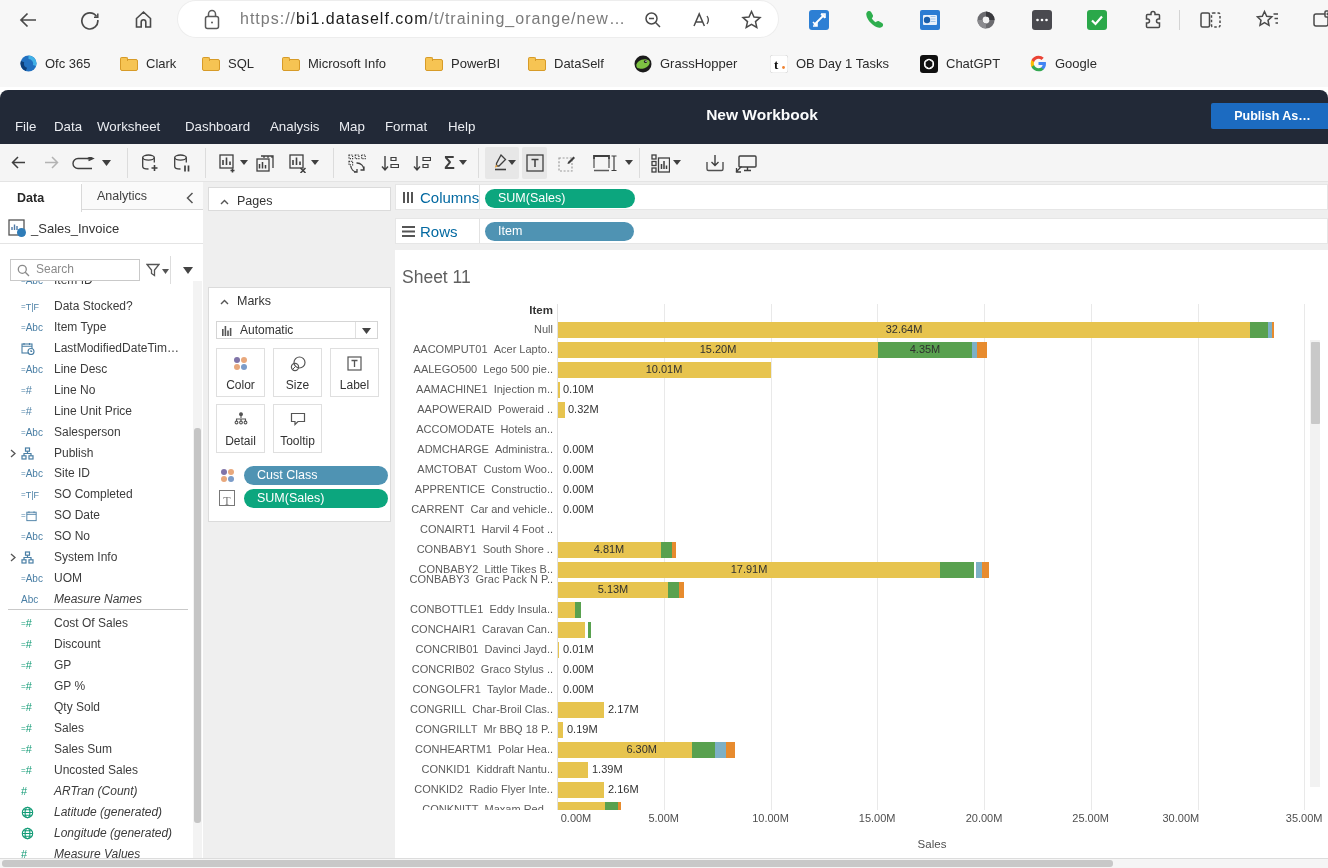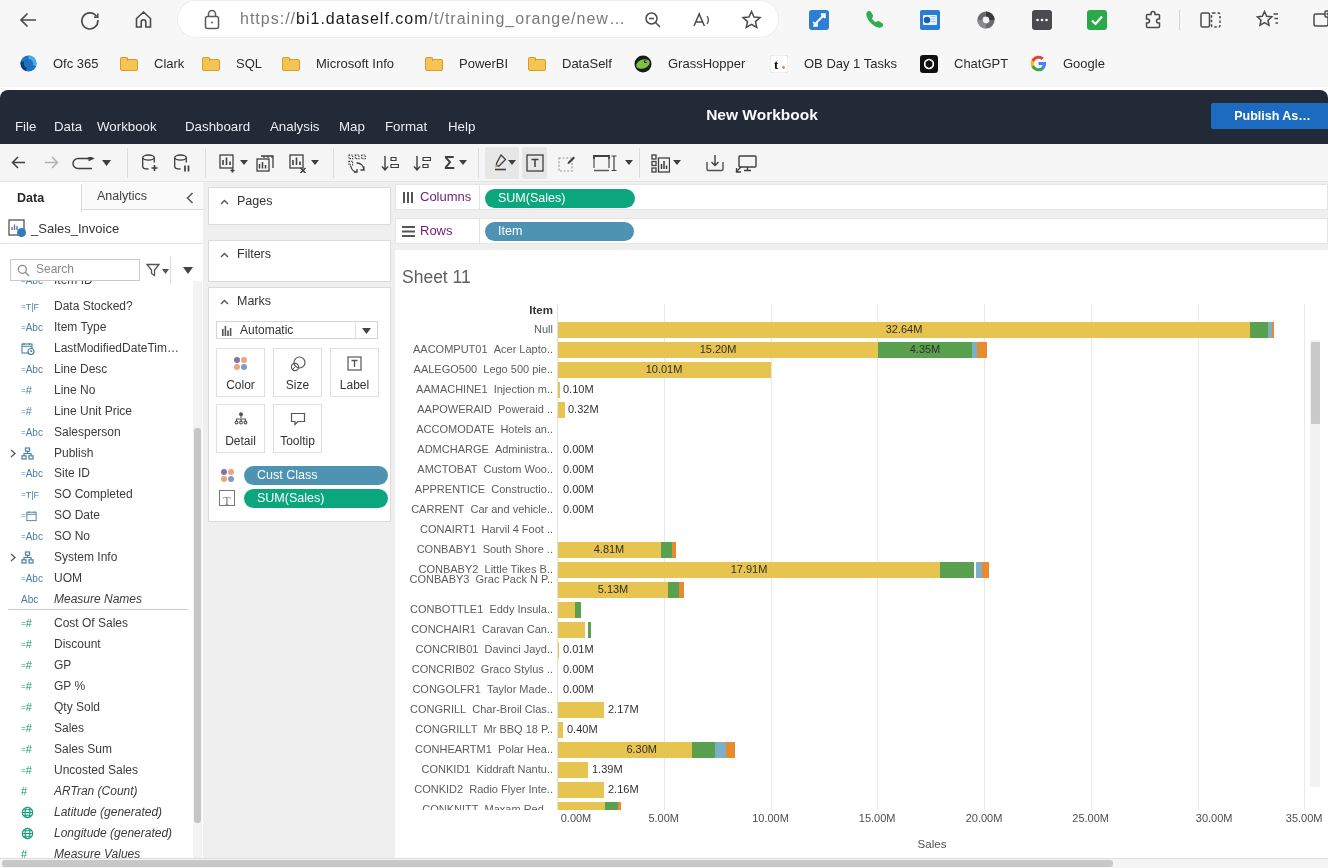--- a/index.html
+++ b/index.html
@@ -6,21 +6,21 @@
   html,body { width:1328px; height:868px; overflow:hidden; }
   body { font-family:"Liberation Sans", sans-serif; position:relative; background:#fff; }
   .abs { position:absolute; }
   svg { display:block; }
   
   #topbar { left:0; top:0; width:1328px; height:40px; background:#F7F7F7; }
   #addr { left:178px; top:1px; width:600px; height:36px; background:#fff; border-radius:18px; box-shadow:0 0 0 1px #EDEDED; }
   .urltxt { font-size:16px; letter-spacing:1px; color:#7a7a7a; }
   .urltxt b { color:#1b1b1b; font-weight:400; }
   #bookbar { left:0; top:40px; width:1328px; height:47px; background:#F7F7F7; }
-  .bk { position:absolute; top:40px; height:47px; display:flex; align-items:center; gap:16px; font-size:13px; color:#2b2b2b; }
+  .bk { position:absolute; top:40px; height:47px; display:flex; align-items:center; gap:8px; font-size:13px; color:#2b2b2b; }
   .folder { width:18px; height:14px; position:relative; }
   .folder .bdy { position:absolute; left:0; top:2px; width:18px; height:12px; background:#F6C453; border:1px solid #D79B28; border-radius:2px; }
   .folder .tab { position:absolute; left:0; top:0px; width:8px; height:4px; background:#F6C453; border:1px solid #D79B28; border-bottom:none; border-radius:2px 2px 0 0; }
   
   #navy { left:0; top:90px; width:1328px; height:54px; background:#222937; border-radius:8px 8px 0 0; }
   .menu { position:absolute; bottom:10px; font-size:13.3px; color:#EAECF1; }
   #wbtitle { left:662px; top:16px; width:200px; text-align:center; font-size:15.5px; font-weight:bold; color:#FAFBFC; }
   #pubbtn { left:1211px; top:13px; width:123px; height:26px; background:#1C6BC1; border-radius:2px; color:#fff; font-size:12.5px; font-weight:bold; text-align:center; line-height:26px; }
   
   #toolbar { left:0; top:144px; width:1328px; height:38px; background:#F5F5F5; border-bottom:1px solid #E4E4E4; }
@@ -41,21 +41,21 @@
   .cardhead { position:absolute; left:11px; top:6px; font-size:12.5px; color:#333; }
   .caret-up { display:inline-block; width:9px; height:6px; margin-right:8px; }
   .mbtn { position:absolute; width:49px; height:49px; border:1px solid #DFDFDF; background:#fff; text-align:center; font-size:12px; color:#333; }
   .mbtn .lbl { position:absolute; bottom:4px; width:100%; }
   .pill { position:absolute; height:19px; border-radius:9.5px; color:#fff; font-size:12.5px; line-height:19px; padding-left:13px; }
   .pill-blue { background:#4F93B3; }
   .pill-green { background:#0CA67E; }
   
   #sheet { left:395px; top:0; width:933px; height:686px; }
   .shelfrow { position:absolute; left:0; width:933px; height:26px; background:#fff; border:1px solid #E6E6E6; }
-  .shelflab { position:absolute; left:0; top:0; width:84px; height:24px; border-right:1px solid #E2E2E2; font-size:13px; color:#701a75; }
+  .shelflab { position:absolute; left:0; top:0; width:84px; height:24px; border-right:1px solid #E2E2E2; font-size:15px; color:#0369a1; }
   .gridline { position:absolute; top:0px; width:1px; background:#E9E9E9; }
   .bar { position:absolute; height:16px; }
   .rowlab { position:absolute; left:0; width:158px; font-size:11px; color:#5c5c5c; text-align:right; white-space:nowrap; }
   .vlab { position:absolute; font-size:11px; color:#303030; }
   .axlab { position:absolute; top:630px; font-size:11px; color:#4e4e4e; }
 </style>
 </head>
 <body>
 
 <div id="topbar" class="abs"></div>
@@ -218,21 +218,21 @@
       <path fill="#34A853" d="M24 46c6 0 11-2 14.6-5.3l-7.1-5.6c-2 1.3-4.5 2.1-7.5 2.1-5.8 0-10.7-3.9-12.4-9.2H4.2v5.8C7.8 40.9 15.3 46 24 46z"></path>
       <path fill="#FBBC05" d="M11.6 28c-.4-1.3-.7-2.6-.7-4s.2-2.7.7-4v-5.8H4.2C2.8 17.1 2 20.4 2 24s.8 6.9 2.2 9.8L11.6 28z"></path>
       <path fill="#EA4335" d="M24 10.8c3.3 0 6.2 1.1 8.5 3.3l6.3-6.3C35 4.3 30 2 24 2 15.3 2 7.8 7.1 4.2 14.2l7.4 5.8c1.7-5.3 6.6-9.2 12.4-9.2z"></path>
     </svg>
     <span>Google</span>
   </div>
 
 <div id="navy" class="abs">
   <div class="menu" style="left:15px">File</div>
   <div class="menu" style="left:54px">Data</div>
-  <div class="menu" style="left:97px">Workbook</div>
+  <div class="menu" style="left:97px">Worksheet</div>
   <div class="menu" style="left:185px">Dashboard</div>
   <div class="menu" style="left:270px">Analysis</div>
   <div class="menu" style="left:339px">Map</div>
   <div class="menu" style="left:385px">Format</div>
   <div class="menu" style="left:448px">Help</div>
   <div id="wbtitle" class="abs">New Workbook</div>
   <div id="pubbtn" class="abs">Publish As…</div>
 </div>
 
 <div id="toolbar" class="abs">
@@ -537,29 +537,24 @@
         <span class="fname" style="font-style:italic;">Longitude (generated)</span>
       </div>
 <div class="fieldrow meas" style="top:562.5px">
         <span class="ficon" style="color:#129B76"><span style="font-size:11px"><span style="font-size:8px;vertical-align:1px"></span>#</span></span>
         <span class="fname" style="font-style:italic;">Measure Values</span>
       </div>
 <div class="abs" style="left:8px;top:328px;width:180px;height:1px;background:#C9C9C9"></div>
 </div>
 <div class="abs" style="left:193px;top:99px;width:9px;height:587px;background:#F3F3F3"></div>
 <div class="abs" style="left:194px;top:246px;width:7px;height:395px;background:#C5C5C5;border-radius:3px"></div>
-<div class="card" style="top:5px;height:38px">
+<div class="card" style="top:5px;height:24px">
       <div class="cardhead"><svg class="caret-up" viewBox="0 0 9 6" fill="none" stroke="#555" stroke-width="1.4">
           <path d="M1 5 L4.5 1.5 L8 5"></path>
         </svg>Pages</div>
-    </div>
-<div class="card" style="top:58px;height:42px">
-      <div class="cardhead"><svg class="caret-up" viewBox="0 0 9 6" fill="none" stroke="#555" stroke-width="1.4">
-          <path d="M1 5 L4.5 1.5 L8 5"></path>
-        </svg>Filters</div>
     </div>
 <div class="card" style="top:105px;height:235px">
       <div class="cardhead"><svg class="caret-up" viewBox="0 0 9 6" fill="none" stroke="#555" stroke-width="1.4">
           <path d="M1 5 L4.5 1.5 L8 5"></path>
         </svg>Marks</div>
     </div>
 <div class="abs" style="left:216px;top:139px;width:162px;height:18px;border:1px solid #D5D5D5;background:#fff">
       <svg class="abs" style="left:5px;top:4px" width="12" height="10" viewBox="0 0 12 10">
         <g fill="#555">
           <rect x="0" y="3" width="1.6" height="7"></rect>
@@ -733,21 +728,21 @@
 <div class="vlab" style="left:168px;top:461px">0.01M</div>
 <div class="rowlab" style="top:481px">CONCRIB02&nbsp;&nbsp;Graco Stylus ..</div>
 <div class="vlab" style="left:168px;top:481px">0.00M</div>
 <div class="rowlab" style="top:501px">CONGOLFR1&nbsp;&nbsp;Taylor Made..</div>
 <div class="vlab" style="left:168px;top:501px">0.00M</div>
 <div class="rowlab" style="top:521px">CONGRILL&nbsp;&nbsp;Char-Broil Clas..</div>
 <div class="bar" style="left:163px;top:520px;width:46px;background:#E7C44F"></div>
 <div class="vlab" style="left:213px;top:521px">2.17M</div>
 <div class="rowlab" style="top:541px">CONGRILLT&nbsp;&nbsp;Mr BBQ 18 P..</div>
 <div class="bar" style="left:163px;top:540px;width:5px;background:#E7C44F"></div>
-<div class="vlab" style="left:172px;top:541px">0.40M</div>
+<div class="vlab" style="left:172px;top:541px">0.19M</div>
 <div class="rowlab" style="top:561px">CONHEARTM1&nbsp;&nbsp;Polar Hea..</div>
 <div class="bar" style="left:163px;top:560px;width:134px;background:#E7C44F"></div>
 <div class="bar" style="left:297px;top:560px;width:23px;background:#59A14F"></div>
 <div class="bar" style="left:320px;top:560px;width:11px;background:#7DB0C6"></div>
 <div class="bar" style="left:331px;top:560px;width:9px;background:#E78B2E"></div>
 <div class="vlab" style="left:202px;top:561px;width:60px;text-align:right">6.30M</div>
 <div class="rowlab" style="top:581px">CONKID1&nbsp;&nbsp;Kiddraft Nantu..</div>
 <div class="bar" style="left:163px;top:580px;width:30px;background:#E7C44F"></div>
 <div class="vlab" style="left:197px;top:581px">1.39M</div>
 <div class="rowlab" style="top:601px">CONKID2&nbsp;&nbsp;Radio Flyer Inte..</div>
@@ -757,21 +752,21 @@
 <div class="bar" style="left:163px;top:620px;width:47px;background:#E7C44F"></div>
 <div class="bar" style="left:210px;top:620px;width:13px;background:#59A14F"></div>
 <div class="bar" style="left:223px;top:620px;width:3px;background:#E78B2E"></div>
 </div>
 <div class="axlab" style="left:146px;width:70px;text-align:center">0.00M</div>
 <div class="axlab" style="left:233.7px;width:70px;text-align:center">5.00M</div>
 <div class="axlab" style="left:340.5px;width:70px;text-align:center">10.00M</div>
 <div class="axlab" style="left:447.2px;width:70px;text-align:center">15.00M</div>
 <div class="axlab" style="left:554.0px;width:70px;text-align:center">20.00M</div>
 <div class="axlab" style="left:660.7px;width:70px;text-align:center">25.00M</div>
-<div class="axlab" style="left:767.5px;width:70px;text-align:right">30.00M</div>
+<div class="axlab" style="left:767.5px;width:70px;text-align:left">30.00M</div>
 <div class="axlab" style="left:874.2px;width:70px;text-align:center">35.00M</div>
 <div class="abs" style="left:507px;top:656px;width:60px;text-align:center;font-size:11.5px;color:#4e4e4e">Sales</div>
 <div class="abs" style="left:915px;top:158px;width:10px;height:447px;background:#F2F2F2"></div>
 <div class="abs" style="left:915.5px;top:160px;width:9px;height:82px;background:#C9C9C9;border-radius:1px"></div>
 </div>
 <div class="abs" style="left:0;top:676px;width:1328px;height:10px;background:#F5F5F5;border-top:1px solid #DCDCDC"></div>
 <div class="abs" style="left:2px;top:677.5px;width:1111px;height:7px;background:#C8C8C8;border-radius:3px"></div>
 </div>
 
 </body></html>

